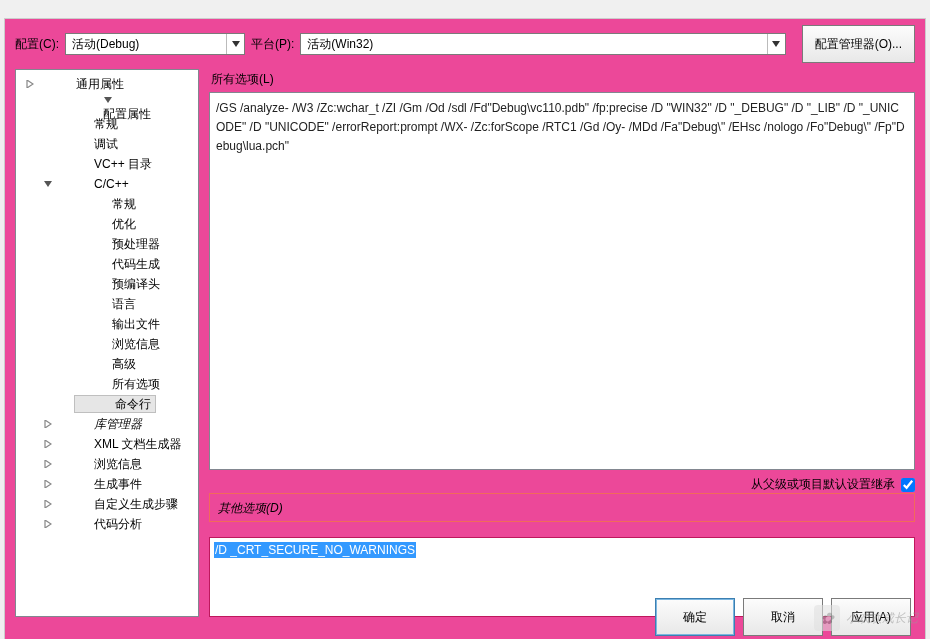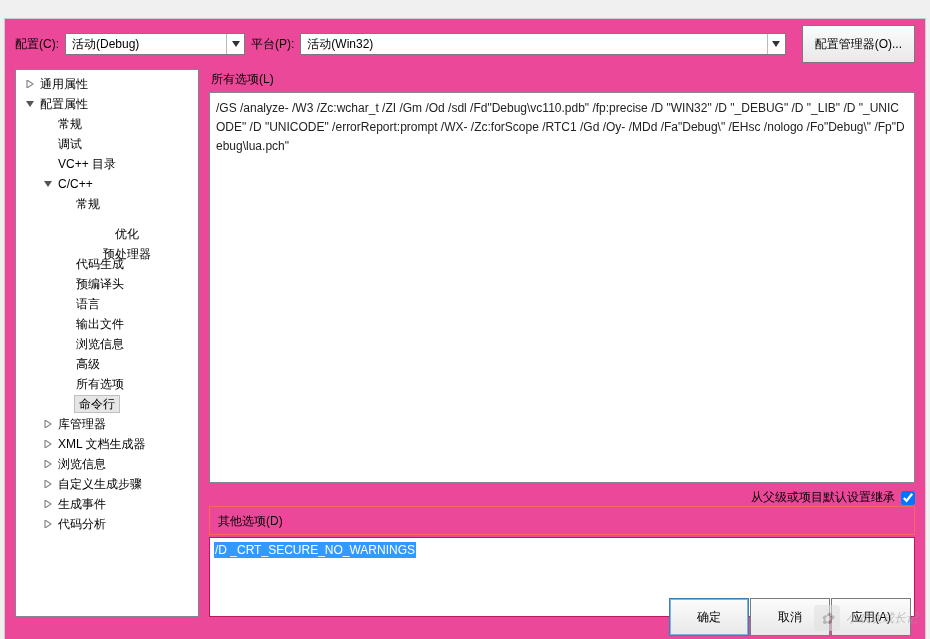--- a/index.html
+++ b/index.html
@@ -10,33 +10,33 @@
   .combo { position: relative; display: inline-flex; align-items: center; height: 22px; background: #fff; border: 1px solid #7a7a7a; }
   .combo .value { padding: 0 6px; height: 100%; line-height: 20px; flex: 1; }
   .combo .arrow { width: 18px; height: 100%; border-left: 1px solid #bbb; display: flex; align-items: center; justify-content: center; color: #333; }
   .combo .arrow svg { width: 8px; height: 6px; }
   .btn { background: linear-gradient(#fcfcfc,#e8e8e8); border: 1px solid #7a7a7a; height: 38px; padding: 0 12px; display: inline-flex; align-items: center; justify-content: center; cursor: pointer; white-space: nowrap; }
   .main { display: flex; padding: 0 10px; gap: 10px; height: 548px; }
   .tree-panel { width: 184px; height: 100%; border: 1px solid #828790; background: #fff; overflow: auto; padding: 4px 0; }
   .tree-node { display: flex; align-items: center; height: 20px; cursor: default; padding-right: 4px; }
   .tree-toggle { width: 12px; height: 12px; margin-right: 2px; display: flex; align-items: center; justify-content: center; color:#666; flex-shrink:0; }
   .tree-toggle svg { width: 8px; height: 8px; }
-  .tree-label { white-space: nowrap; }
+  .tree-label { white-space: nowrap; margin-left: 36px; }
   .tree-node.selected .tree-label-box { background:#e6e6e6; border:1px solid #bfbfbf; padding: 0 4px; line-height: 16px; }
   .tree-label-box { padding: 0 2px; }
   .right-panel { flex: 1; display: flex; flex-direction: column; }
   .group-label { margin: 2px 0 4px 2px; }
   .options-box { flex: 1; border: 1px solid #828790; background: #fff; padding: 6px; line-height: 1.6; color:#222; overflow:auto; word-break: break-all; }
   .inherit-row { display: flex; justify-content: flex-end; align-items: center; gap: 6px; margin: 6px 0 0 0; }
   .inherit-row input[type=checkbox] { width:14px; height:14px; }
-  .other-group { border: 1px solid #f26a5a; padding: 4px 6px 0 6px; margin-bottom: 2px; }
+  .other-group { border: 1px solid #f26a5a; padding: 4px 6px 0 6px; margin-bottom: 15px; font-style: italic; }
   .other-group .group-label { margin-bottom: 4px; }
   .other-box { border: 1px solid #be185d; background:#fff; height: 80px; padding: 4px; overflow:auto; }
   .sel-text { background:#3399ff; color:#fff; padding: 0 1px; line-height:16px; display:inline-block; }
-  .bottom-bar { position:absolute; bottom:8px; right:14px; display:flex; gap:1px; }
+  .bottom-bar { position:absolute; bottom:8px; right:14px; display:flex; gap:8px; }
   .bottom-bar .btn { min-width: 80px; }
   .btn.default { border-color:#3c7fb1; box-shadow:0 0 0 1px #7bb6e0 inset; }
   .watermark { position:absolute; right:12px; bottom:8px; display:flex; align-items:center; gap:6px; opacity:0.55; font-size:18px; color:#9a9a9a; pointer-events:none; font-style:italic; }
   .watermark .wm-icon { width:26px; height:26px; border-radius:4px; background:#e0e0e0; display:flex; align-items:center; justify-content:center; font-size:16px; color:#888; }
 </style>
 </head>
 <body>
 
 <div class="dialog">
 
@@ -65,21 +65,21 @@
   <div class="main">
     <div class="tree-panel" id="tree-panel">
         <div class="tree-node" style="padding-left: 8px;">
           <span class="tree-toggle">
             <svg viewBox="0 0 8 8">
               <path d="M1 0 L7 4 L1 8 Z" fill="none" stroke="#888" stroke-width="1.2"></path>
             </svg>
           </span>
           <span class="tree-label-box"><span class="tree-label">通用属性</span></span>
         </div>
-        <div class="tree-node" style="padding-left: 8px;">
+        <div class="tree-node" style="padding-left: 8px; flex-direction: column;">
           <span class="tree-toggle">
             <svg viewBox="0 0 8 8">
               <path d="M0 1 L8 1 L4 7 Z" fill="#555"></path>
             </svg>
           </span>
           <span class="tree-label-box"><span class="tree-label">配置属性</span></span>
         </div>
         <div class="tree-node" style="padding-left: 26px;">
           <span class="tree-toggle"></span>
           <span class="tree-label-box"><span class="tree-label">常规</span></span>
@@ -97,25 +97,25 @@
             <svg viewBox="0 0 8 8">
               <path d="M0 1 L8 1 L4 7 Z" fill="#555"></path>
             </svg>
           </span>
           <span class="tree-label-box"><span class="tree-label">C/C++</span></span>
         </div>
         <div class="tree-node" style="padding-left: 44px;">
           <span class="tree-toggle"></span>
           <span class="tree-label-box"><span class="tree-label">常规</span></span>
         </div>
-        <div class="tree-node" style="padding-left: 44px; flex-direction: column;">
+        <div class="tree-node" style="padding-left: 44px;">
           <span class="tree-toggle"></span>
           <span class="tree-label-box"><span class="tree-label">优化</span></span>
         </div>
-        <div class="tree-node" style="padding-left: 44px; flex-direction: column;">
+        <div class="tree-node" style="padding-left: 44px;">
           <span class="tree-toggle"></span>
           <span class="tree-label-box"><span class="tree-label">预处理器</span></span>
         </div>
         <div class="tree-node" style="padding-left: 44px;">
           <span class="tree-toggle"></span>
           <span class="tree-label-box"><span class="tree-label">代码生成</span></span>
         </div>
         <div class="tree-node" style="padding-left: 44px;">
           <span class="tree-toggle"></span>
           <span class="tree-label-box"><span class="tree-label">预编译头</span></span>
@@ -137,21 +137,21 @@
           <span class="tree-label-box"><span class="tree-label">高级</span></span>
         </div>
         <div class="tree-node" style="padding-left: 44px;">
           <span class="tree-toggle"></span>
           <span class="tree-label-box"><span class="tree-label">所有选项</span></span>
         </div>
         <div class="tree-node selected" style="padding-left: 44px;">
           <span class="tree-toggle"></span>
           <span class="tree-label-box"><span class="tree-label">命令行</span></span>
         </div>
-        <div class="tree-node" style="padding-left: 26px;">
+        <div class="tree-node" style="padding-left: 26px; font-style: italic;">
           <span class="tree-toggle">
             <svg viewBox="0 0 8 8">
               <path d="M1 0 L7 4 L1 8 Z" fill="none" stroke="#888" stroke-width="1.2"></path>
             </svg>
           </span>
           <span class="tree-label-box"><span class="tree-label">库管理器</span></span>
         </div>
         <div class="tree-node" style="padding-left: 26px;">
           <span class="tree-toggle">
             <svg viewBox="0 0 8 8">
@@ -167,29 +167,29 @@
             </svg>
           </span>
           <span class="tree-label-box"><span class="tree-label">浏览信息</span></span>
         </div>
         <div class="tree-node" style="padding-left: 26px;">
           <span class="tree-toggle">
             <svg viewBox="0 0 8 8">
               <path d="M1 0 L7 4 L1 8 Z" fill="none" stroke="#888" stroke-width="1.2"></path>
             </svg>
           </span>
+          <span class="tree-label-box"><span class="tree-label">生成事件</span></span>
+        </div>
+        <div class="tree-node" style="padding-left: 26px;">
+          <span class="tree-toggle">
+            <svg viewBox="0 0 8 8">
+              <path d="M1 0 L7 4 L1 8 Z" fill="none" stroke="#888" stroke-width="1.2"></path>
+            </svg>
+          </span>
           <span class="tree-label-box"><span class="tree-label">自定义生成步骤</span></span>
-        </div>
-        <div class="tree-node" style="padding-left: 26px;">
-          <span class="tree-toggle">
-            <svg viewBox="0 0 8 8">
-              <path d="M1 0 L7 4 L1 8 Z" fill="none" stroke="#888" stroke-width="1.2"></path>
-            </svg>
-          </span>
-          <span class="tree-label-box"><span class="tree-label">生成事件</span></span>
         </div>
         <div class="tree-node" style="padding-left: 26px;">
           <span class="tree-toggle">
             <svg viewBox="0 0 8 8">
               <path d="M1 0 L7 4 L1 8 Z" fill="none" stroke="#888" stroke-width="1.2"></path>
             </svg>
           </span>
           <span class="tree-label-box"><span class="tree-label">代码分析</span></span>
         </div>
       </div>

